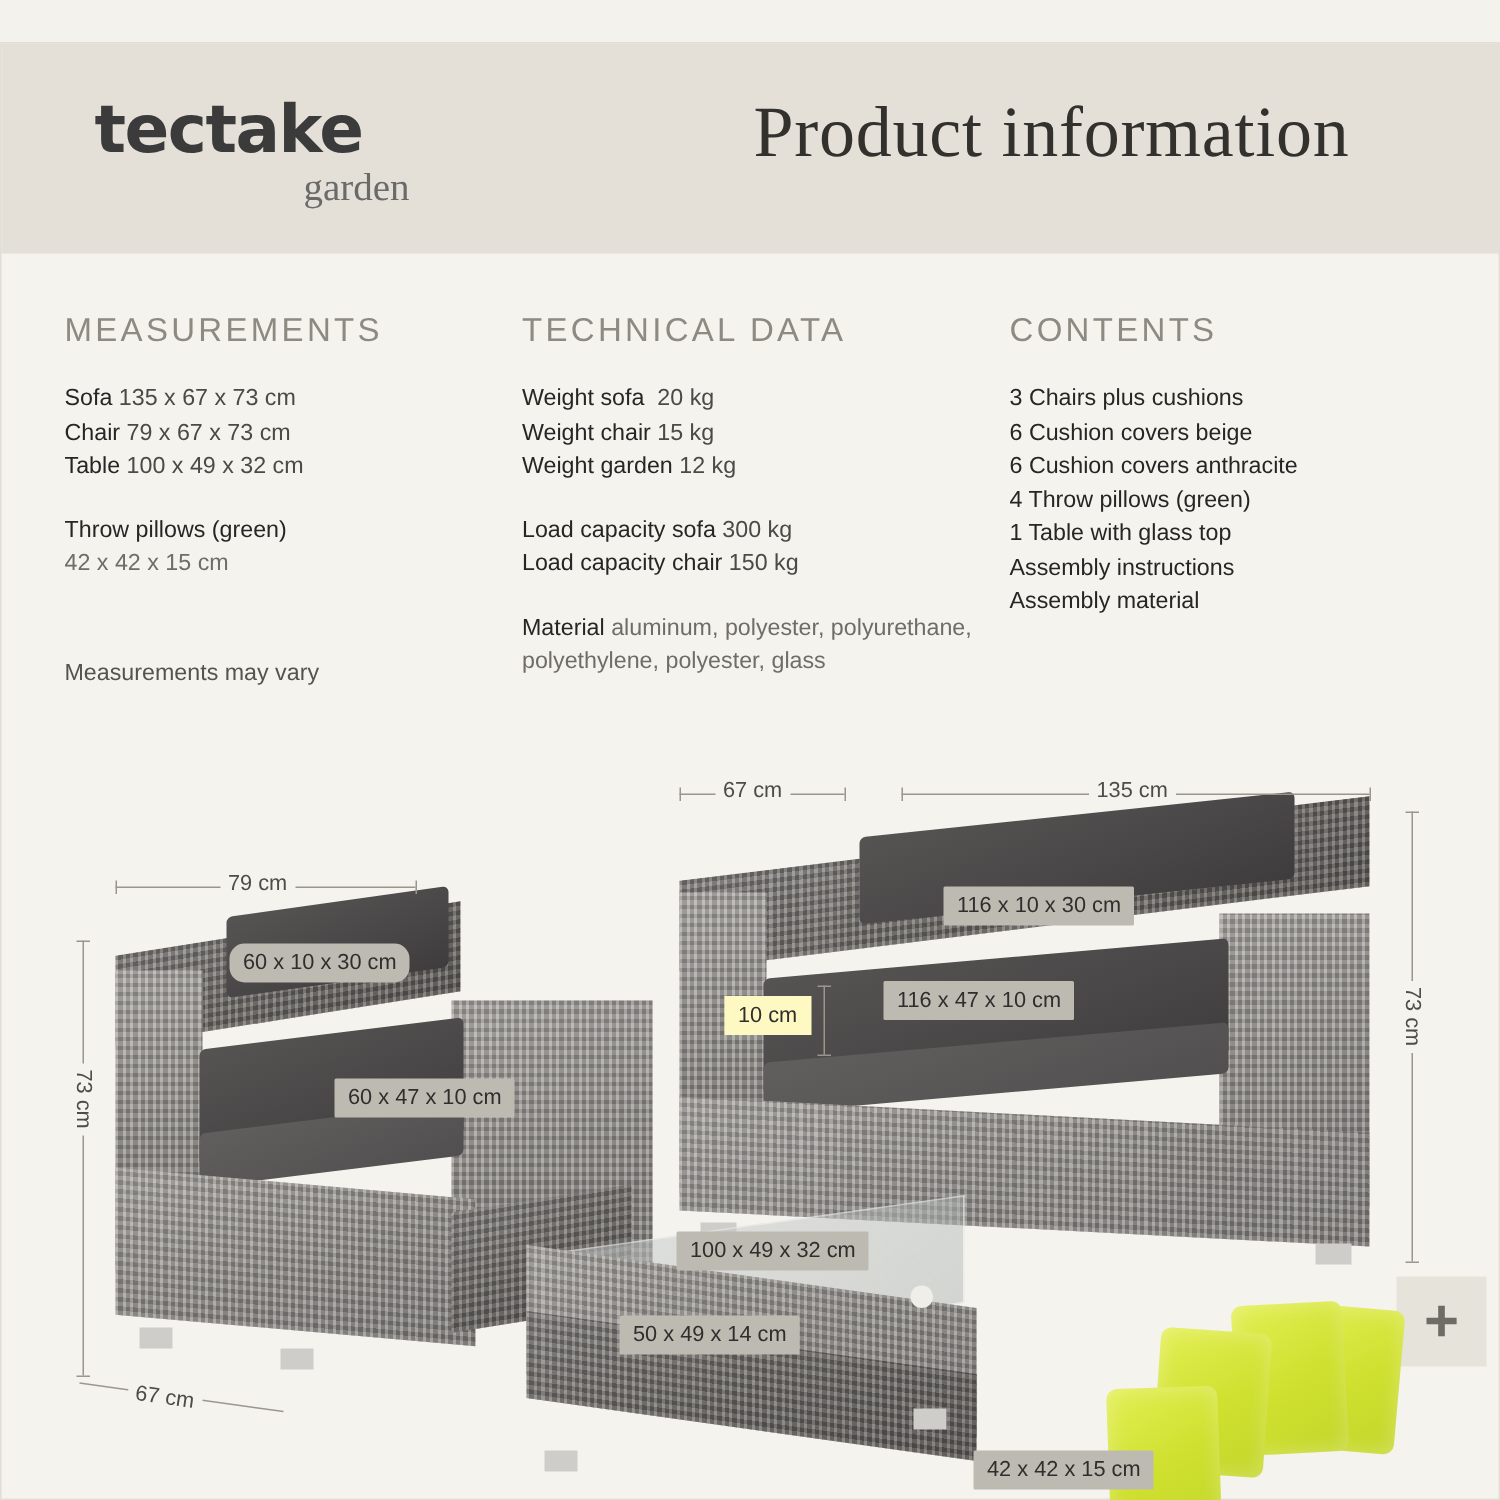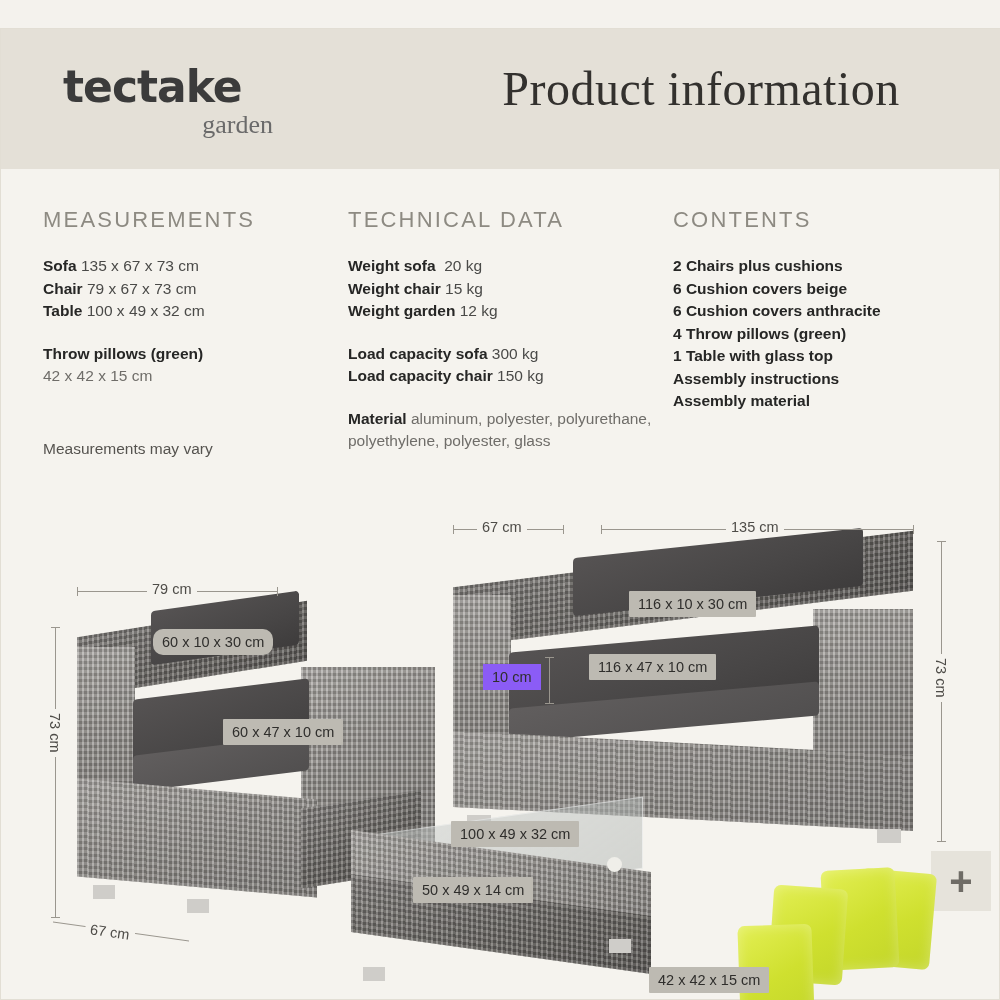--- a/index.html
+++ b/index.html
@@ -42,21 +42,21 @@
   }
 
   
   .col { position:absolute; }
   .col-title {
     font-size:22px; letter-spacing:2.2px; color:#8d8a82;
     font-weight:normal; margin-bottom:22px;
     font-family:"Liberation Sans", sans-serif;
   }
   .spec-line { font-size:15.5px; color:#4a4a48; line-height:22.5px; }
-  .spec-line b { color:#262625; font-weight:bold; }
+  .spec-line b { color:#262625; font-weight:normal; }
   .block-gap { height:20px; }
   .muted { color:#6f6d69; }
 
   #col-measurements { left:42px; top:178px; width:290px; }
   #col-technical   { left:347px; top:178px; width:310px; }
   #col-contents    { left:672px; top:178px; width:300px; }
 
   .note { font-size:15.5px; color:#55534f; }
 
   
@@ -101,21 +101,21 @@
     writing-mode:vertical-rl; text-orientation:mixed;
   }
   .badge {
     position:absolute;
     background:#bdbab2; color:#2f2e2c;
     font-size:14.5px; padding:5px 9px; white-space:nowrap;
     border-radius:1px;
   }
   .badge-light {
     position:absolute;
-    background:#8b5cf6; color:#2f2e2c;
+    background:#fef9c3; color:#2f2e2c;
     font-size:14.5px; padding:5px 9px; white-space:nowrap;
   }
 
   
   .pillow {
     position:absolute;
     background:linear-gradient(150deg,#e3ef54,#cfe02f 55%,#c3d62a);
     border-radius:7px;
     box-shadow:inset 0 0 14px rgba(255,255,255,0.30);
   }
@@ -192,21 +192,21 @@
     </div>
     <div class="block-gap"></div>
     <div class="spec-line">
       <b>Material</b>
       <span class="muted">aluminum, polyester, polyurethane, polyethylene, polyester, glass</span>
     </div>
   </div>
 
   <div class="col" id="col-contents">
     <div class="col-title">CONTENTS</div>
-    <div class="spec-line"><b>2 Chairs plus cushions</b></div>
+    <div class="spec-line"><b>3 Chairs plus cushions</b></div>
     <div class="spec-line"><b>6 Cushion covers beige</b></div>
     <div class="spec-line"><b>6 Cushion covers anthracite</b></div>
     <div class="spec-line"><b>4 Throw pillows (green)</b></div>
     <div class="spec-line"><b>1 Table with glass top</b></div>
     <div class="spec-line"><b>Assembly instructions</b></div>
     <div class="spec-line"><b>Assembly material</b></div>
   </div>
 
   <div class="illus">
 

